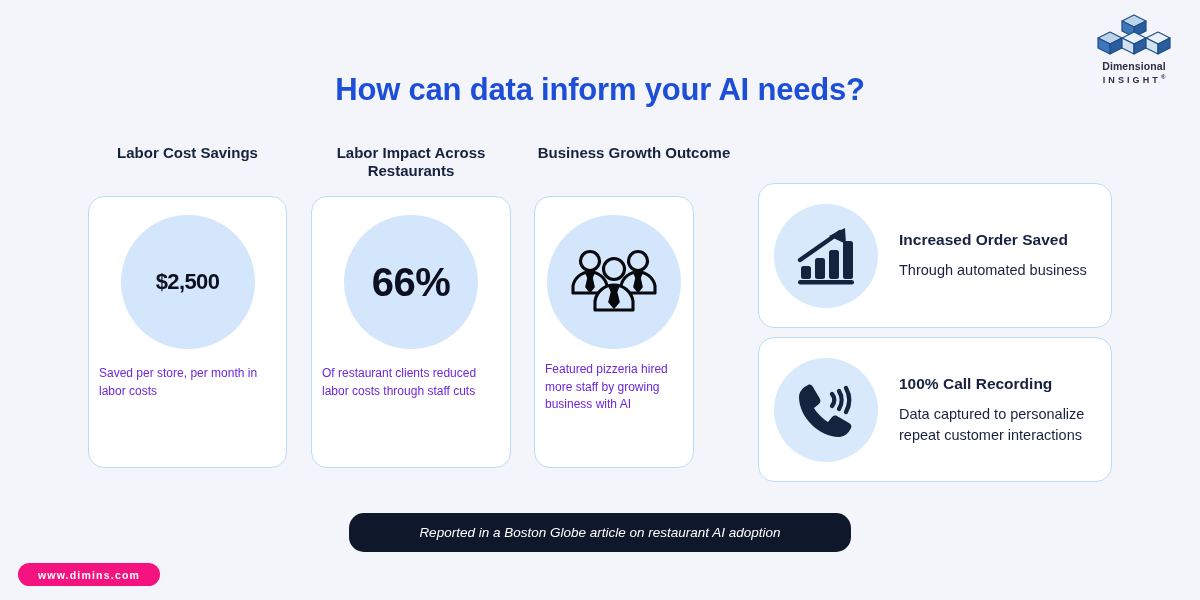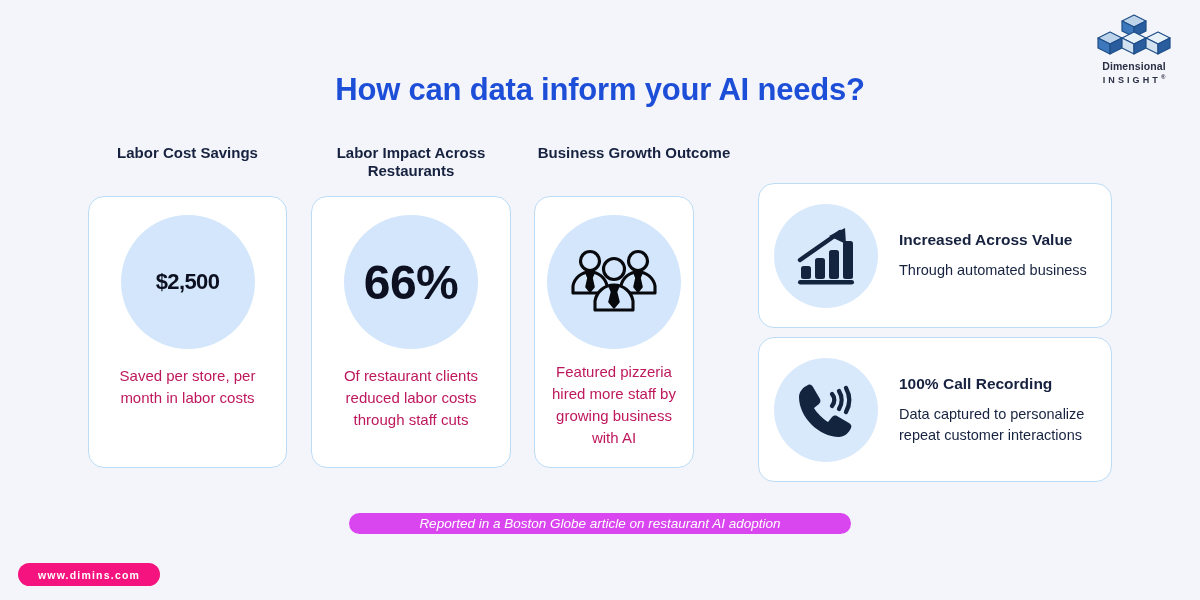--- a/index.html
+++ b/index.html
@@ -55,25 +55,25 @@
 
   .stat-circle {
     position: absolute; top: 18px; left: 50%;
     transform: translateX(-50%);
     width: 134px; height: 134px;
     border-radius: 50%;
     background: #d3e6fb;
     display: flex; align-items: center; justify-content: center;
   }
   .stat-value { font-size: 22px; font-weight: 700; color: #0c1020; letter-spacing: -.6px; }
-  .stat-value.big { font-size: 48px; }
+  .stat-value.big { font-size: 40px; }
 
   .stat-caption {
     position: absolute; left: 10px; right: 10px; top: 168px;
-    text-align: center; font-size: 15px; color: #be185d; line-height: 1.46;
+    text-align: left; font-size: 12px; color: #6d28d9; line-height: 1.46;
   }
   .stat-card.c3 .stat-caption { top: 164px; }
 
   .people-icon { width: 92px; height: 72px; display: block; }
 
   
   .side-card {
     position: absolute; left: 758px; width: 354px; height: 145px;
     background: #ffffff;
     border: 1.4px solid #bcdcf5;
@@ -93,22 +93,22 @@
     font-size: 15.5px; font-weight: 700; color: #16223f;
     line-height: 1.25; margin-bottom: 11px;
   }
   .side-body { font-size: 14.5px; color: #16223f; line-height: 1.42; }
 
   .side-icon { width: 64px; height: 64px; display: block; }
 
   
   .banner {
     position: absolute; top: 513px; left: 349px;
-    width: 502px; height: 21px; border-radius: 15px;
-    background: #d946ef;
+    width: 502px; height: 39px; border-radius: 15px;
+    background: #0f172a;
     display: flex; align-items: center; justify-content: center;
     color: #ffffff; font-size: 13.5px; font-style: italic; font-weight: 400;
   }
 
   
   .url-pill {
     position: absolute; top: 563px; left: 18px;
     width: 142px; height: 23px; border-radius: 12px;
     background: #f4137f;
     display: flex; align-items: center; justify-content: center;
@@ -197,21 +197,21 @@
           <rect x="49" y="17" width="10" height="38" rx="2.5"></rect>
           <rect x="4" y="56" width="56" height="4.6" rx="2.3"></rect>
         </g>
         <g stroke="#13243f" stroke-width="4.4" stroke-linecap="round" fill="none">
           <path d="M6 36 L46 8"></path>
         </g>
         <polygon points="51,4 52,20 35,12" fill="#13243f"></polygon>
       </svg>
     </div>
     <div class="side-text">
-      <div class="side-title">Increased Across Value</div>
+      <div class="side-title">Increased Order Saved</div>
       <div class="side-body">Through automated business</div>
     </div>
   </div>
 
   <div class="side-card s2">
     <div class="side-circle">
       <svg class="side-icon" viewBox="0 0 64 64">
         <path d="M14 7 C9 9 5 14 5 19 C5 39 25 59 45 59 C50 59 55 55 57 50 C58 48 57 46 55 45 L43 38 C41 37 39 38 38 39 L34 44 C29 41 23 35 20 30 L25 26 C26 25 27 23 26 21 L19 9 C18 7 16 6 14 7 Z" fill="#13243f"></path>
         <g fill="none" stroke="#13243f" stroke-width="4.3" stroke-linecap="round">
           <path d="M38 28 A9 9 0 0 0 38 16"></path>

